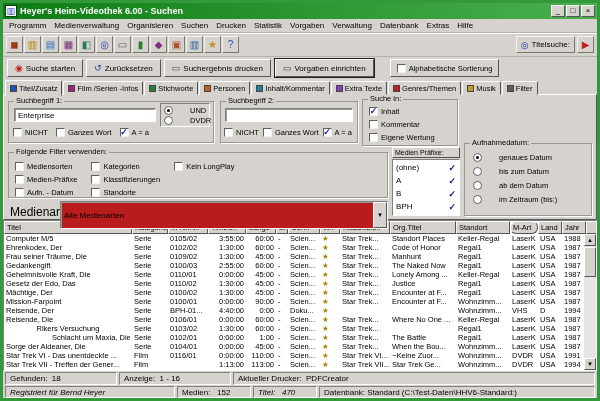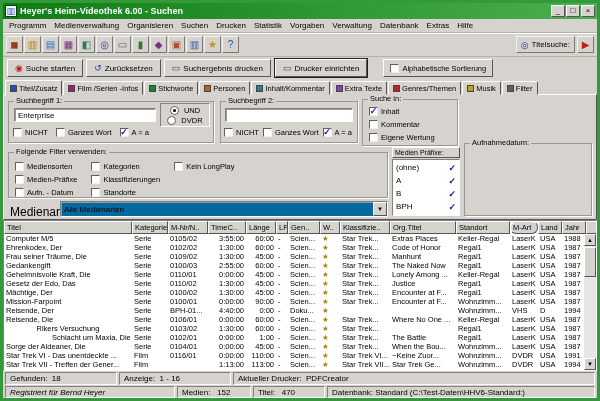--- a/index.html
+++ b/index.html
@@ -77,38 +77,38 @@
   .undoder { position:absolute; left:151px; top:1px; width:50px; height:24px;
     border:1px solid; border-color:#808080 #fff #fff #808080; display:flex; flex-direction:column;
     justify-content:center; gap:1px; padding:1px 3px; }
   .cbrow { position:absolute; display:flex; }
   .r1 { left:4px; top:26px; gap:8px; }
   .r2 { left:3px; top:26px; gap:4px; }
   .cb { display:inline-flex; align-items:center; gap:3px; font-size:7.5px; white-space:nowrap; }
   .box { width:9px; height:9px; background:#fff; border:1px solid;
     border-color:#606060 #f0f0f0 #f0f0f0 #606060; display:inline-flex; align-items:center;
     justify-content:center; font-size:9px; line-height:1; color:#1010c0; font-weight:bold; flex:none; }
-  .radio { display:inline-flex; align-items:center; gap:5px; font-size:7.5px; white-space:nowrap;justify-content:center; }
+  .radio { display:inline-flex; align-items:center; gap:17px; font-size:7.5px; white-space:nowrap; }
   .rdot { width:9px; height:9px; border-radius:50%; background:#fff; border:1px solid #606060;
     position:relative; flex:none; }
   .radio.sel .rdot::after { content:""; position:absolute; inset:2px; background:#000; border-radius:50%; }
   .suchein-list { position:absolute; left:6px; top:7px; display:flex; flex-direction:column; gap:4px; }
   .filter-grid { position:absolute; left:6px; top:7px; display:grid; grid-auto-flow:column;
     grid-template-rows:repeat(3,13px); column-gap:14px; align-items:center; }
   .prefix { position:absolute; left:388px; top:52px; width:68px; }
   .pfx-label { font-size:7px; background:#d6d3ce; padding:1px 2px; border:1px solid;
     border-color:#fff #555 #555 #fff; white-space:nowrap; overflow:hidden; }
   .pfx-list { margin-top:1px; background:#fff; border:1px solid; border-color:#808080 #fff #fff #808080;
     height:57px; padding:1px; overflow:hidden; }
   .pfx-item { display:flex; justify-content:space-between; align-items:center; height:13px;
     font-size:8px; padding:0 2px; }
   .pfx-check { color:#101080; font-size:9px; font-weight:bold; }
   .radio-list { position:absolute; left:8px; top:9px; display:flex; flex-direction:column; gap:5px; }
   .ma-label { position:absolute; left:6px; top:110px; font-size:12px; }
-  .combo { position:absolute; left:56px; top:106px; width:328px; height:16px; background:#0369a1;
+  .combo { position:absolute; left:56px; top:106px; width:328px; height:28px; background:#b91c1c;
     border:1px solid; border-color:#808080 #fff #fff #808080; box-shadow:inset 1px 1px 0 #9a9a94;
     display:flex; align-items:center; }
   .combo-val { flex:1; font-size:8px; padding:0 3px; white-space:nowrap; overflow:hidden; }
   .combo-btn { width:14px; align-self:stretch; background:#d6d3ce; border:1px solid;
     border-color:#fff #555 #555 #fff; font-size:6px; display:flex; align-items:center; justify-content:center; }
 
   
   .tablewrap { position:absolute; left:0; top:217px; width:594px; height:151px; background:#fff;
     border:1px solid; border-color:#808080 #fff #fff #808080; overflow:hidden; }
   .tbl-head { display:flex; height:13px; }
@@ -131,21 +131,21 @@
     border:1px solid; border-color:#fff #555 #555 #fff; }
 
   
   .status1 { position:absolute; left:0; top:369px; width:594px; height:13px; display:flex;
     gap:2px; padding:0 2px; align-items:stretch; }
   .status2 { position:absolute; left:0; top:383px; width:594px; height:12px; display:flex;
     gap:2px; padding:0 2px; align-items:stretch; }
   .spanel { border:1px solid; border-color:#808080 #fff #fff #808080; font-size:8px;
     display:flex; align-items:center; padding:0 4px; white-space:pre; overflow:hidden; }
   .s-gefunden { width:112px; } .s-anzeige { width:112px; } .s-drucker { flex:1; }
-  .s-reg { width:170px;font-style:italic; } .s-med { width:74px; } .s-tit { width:72px; } .s-db { flex:1; }
+  .s-reg { width:170px;font-style:italic; } .s-med { width:74px; } .s-tit { width:64px;font-style:italic; } .s-db { flex:1; }
 </style>
 </head>
 <body>
 
 <div class="window">
 
   <div class="titlebar">
     <span class="appicon">▥</span>
     <span class="title">Heyer's Heim-Videothek 6.00 - Suchen</span>
     <span class="winbtns">
@@ -229,21 +229,21 @@
         <span class="abtn">
           <span class="aglyph" style="color: rgb(32, 63, 159);">↺</span>
           <span class="albl">Zurücksetzen</span>
         </span>
         <span class="abtn">
           <span class="aglyph" style="color: rgb(68, 68, 68);">▭</span>
           <span class="albl">Suchergebnis drucken</span>
         </span>
         <span class="abtn default">
           <span class="aglyph" style="color: rgb(68, 68, 68);">▭</span>
-          <span class="albl">Drucker einrichten</span>
+          <span class="albl">Vorgaben einrichten</span>
         </span>
       </span>
     <span class="cb alpha">
       <span class="box"></span>
       <span>Alphabetische Sortierung</span>
     </span>
   </div>
 
   <div class="tabbar">
       <span class="tab active">
@@ -403,20 +403,38 @@
           </div>
           <div class="pfx-item">
             <span class="pfx-lbl">BPH</span>
             <span class="pfx-check">✓</span>
           </div>
         </div>
     </div>
 
     <div class="group g5">
       <span class="legend">Aufnahmedatum:</span>
+      <span class="radio-list">
+          <span class="radio sel">
+            <span class="rdot"></span>
+            <span class="rlbl">genaues Datum</span>
+          </span>
+          <span class="radio">
+            <span class="rdot"></span>
+            <span class="rlbl">bis zum Datum</span>
+          </span>
+          <span class="radio">
+            <span class="rdot"></span>
+            <span class="rlbl">ab dem Datum</span>
+          </span>
+          <span class="radio">
+            <span class="rdot"></span>
+            <span class="rlbl">im Zeitraum (bis:)</span>
+          </span>
+        </span>
     </div>
 
     <span class="ma-label">Medienarten:</span>
     <div class="combo">
       <span class="combo-val">Alle Medienarten</span>
       <span class="combo-btn">▼</span>
     </div>
   </div>
 
   <div class="tablewrap">
@@ -441,21 +459,21 @@
         <div class="tr">
           <span class="td" style="width: 128px;">Computer M/5</span>
           <span class="td" style="width: 36px;">Serie</span>
           <span class="td" style="width: 40px;">0105/02</span>
           <span class="td num" style="width: 38px;">3:55:00</span>
           <span class="td num" style="width: 30px;">60:00</span>
           <span class="td" style="width: 12px;">-</span>
           <span class="td" style="width: 32px;">Scien...</span>
           <span class="td star" style="width: 20px;">★</span>
           <span class="td" style="width: 50px;">Star Trek...</span>
-          <span class="td" style="width: 66px;">Extras Places</span>
+          <span class="td" style="width: 66px;">Standort Places</span>
           <span class="td" style="width: 54px;">Keller-Regal</span>
           <span class="td" style="width: 28px;">LaserK</span>
           <span class="td" style="width: 24px;">USA</span>
           <span class="td" style="width: 24px;">1988</span>
         </div>
         <div class="tr">
           <span class="td" style="width: 128px;">Ehrenkodex, Der</span>
           <span class="td" style="width: 36px;">Serie</span>
           <span class="td" style="width: 40px;">0102/02</span>
           <span class="td num" style="width: 38px;">1:30:00</span>

